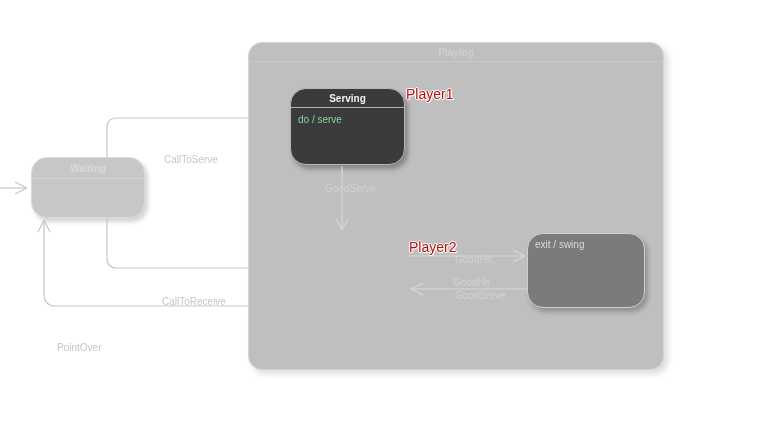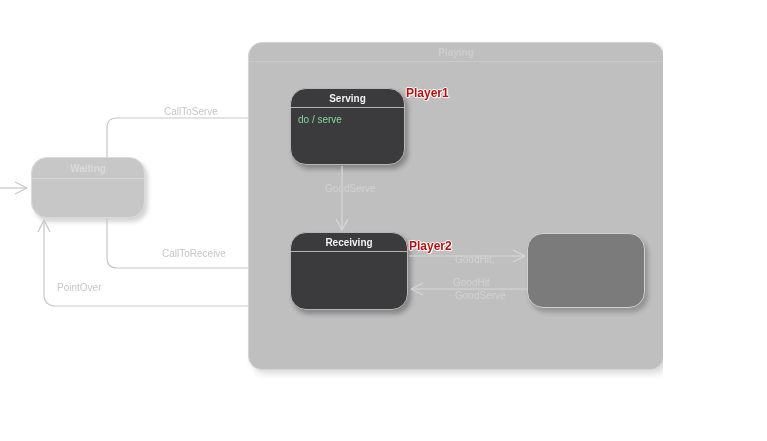--- a/index.html
+++ b/index.html
@@ -1,17 +1,17 @@
 <!DOCTYPE html>
 <html><head>
 <meta charset="utf-8">
 <style>
   html,body{margin:0;padding:0;background:#fff;}
   #canvas{
-    position:relative;width:663px;height:441px;overflow:hidden;background:#ffffff;
+    position:relative;width:767px;height:441px;overflow:hidden;background:#ffffff;
     font-family:"Liberation Sans", sans-serif;
   }
   #wires{position:absolute;left:0;top:0;z-index:3;pointer-events:none;}
   #wires g{pointer-events:stroke;}
   .wire path{fill:none;stroke-width:1.2px;}
   .wire.outer path{stroke:#c7c7c7;}
   .wire.inner path{stroke:#d8d8d8;}
 
   .state{position:absolute;box-sizing:border-box;z-index:2;}
   .state .hdr{
@@ -45,25 +45,25 @@
 
   .mid{
     left:527px;top:233px;width:118px;height:75px;
     background:#7b7b7b;border:1px solid #d0d0d0;border-radius:16px;
     box-shadow:3px 4px 5px rgba(0,0,0,0.24);
   }
   .mid .hdr{height:15px;line-height:16px;color:#e5e5e5;border-bottom-color:#d2d2d2;}
   .mid .action{color:#d9d9d9;padding-top:5px;}
 
   .tlabel{position:absolute;z-index:4;font-size:10px;line-height:12px;white-space:pre;}
-  .tlabel.outer{color:#c6c6c6;}
+  .tlabel.outer{color:#c6c6c6;margin-top:48px;}
   .tlabel.inner{color:#d2d2d2;}
 
   .player{
-    position:absolute;z-index:4;font-size:12px;font-weight:bold;color:#b40f0f;
+    position:absolute;z-index:4;font-size:14px;font-weight:normal;color:#b40f0f;
     text-shadow:1px 0 0 #fff,-1px 0 0 #fff,0 1px 0 #fff,0 -1px 0 #fff,1px 1px 1px #fff;
   }
 </style>
 </head>
 <body>
 
 <div id="canvas">
 
   <svg id="wires" width="767" height="441" viewBox="0 0 767 441">
     <g class="wire outer">
@@ -100,30 +100,28 @@
 
   <div class="state light">
     <div class="hdr">Waiting</div>
   </div>
 
   <div class="state dark" id="serving">
     <div class="hdr">Serving</div>
     <div class="action">do / serve</div>
   </div>
 
-  <div class="state dark" id="receiving">
-    <div class="hdr">Receiving</div>
-  </div>
 
   <div class="state mid">
+    <div class="action">exit / swing</div>
   </div>
 
   <div class="tlabel outer" style="left:164px;top:106px">CallToServe</div>
   <div class="tlabel outer" style="left:162px;top:248px">CallToReceive</div>
-  <div class="tlabel outer" style="left:57px;top:282px">PointOver</div>
+  <div class="tlabel outer" style="left:57px;top:294px">PointOver</div>
   <div class="tlabel inner" style="left:325px;top:183px">GoodServe</div>
   <div class="tlabel inner" style="left:455px;top:230px">
     <div>GoodHit,</div>
     <div>GoodServe</div>
   </div>
   <div class="tlabel inner" style="left:453px;top:277px">GoodHit</div>
 
   <div class="player" style="left:406px;top:86px">Player1</div>
   <div class="player" style="left:409px;top:239px">Player2</div>
 

